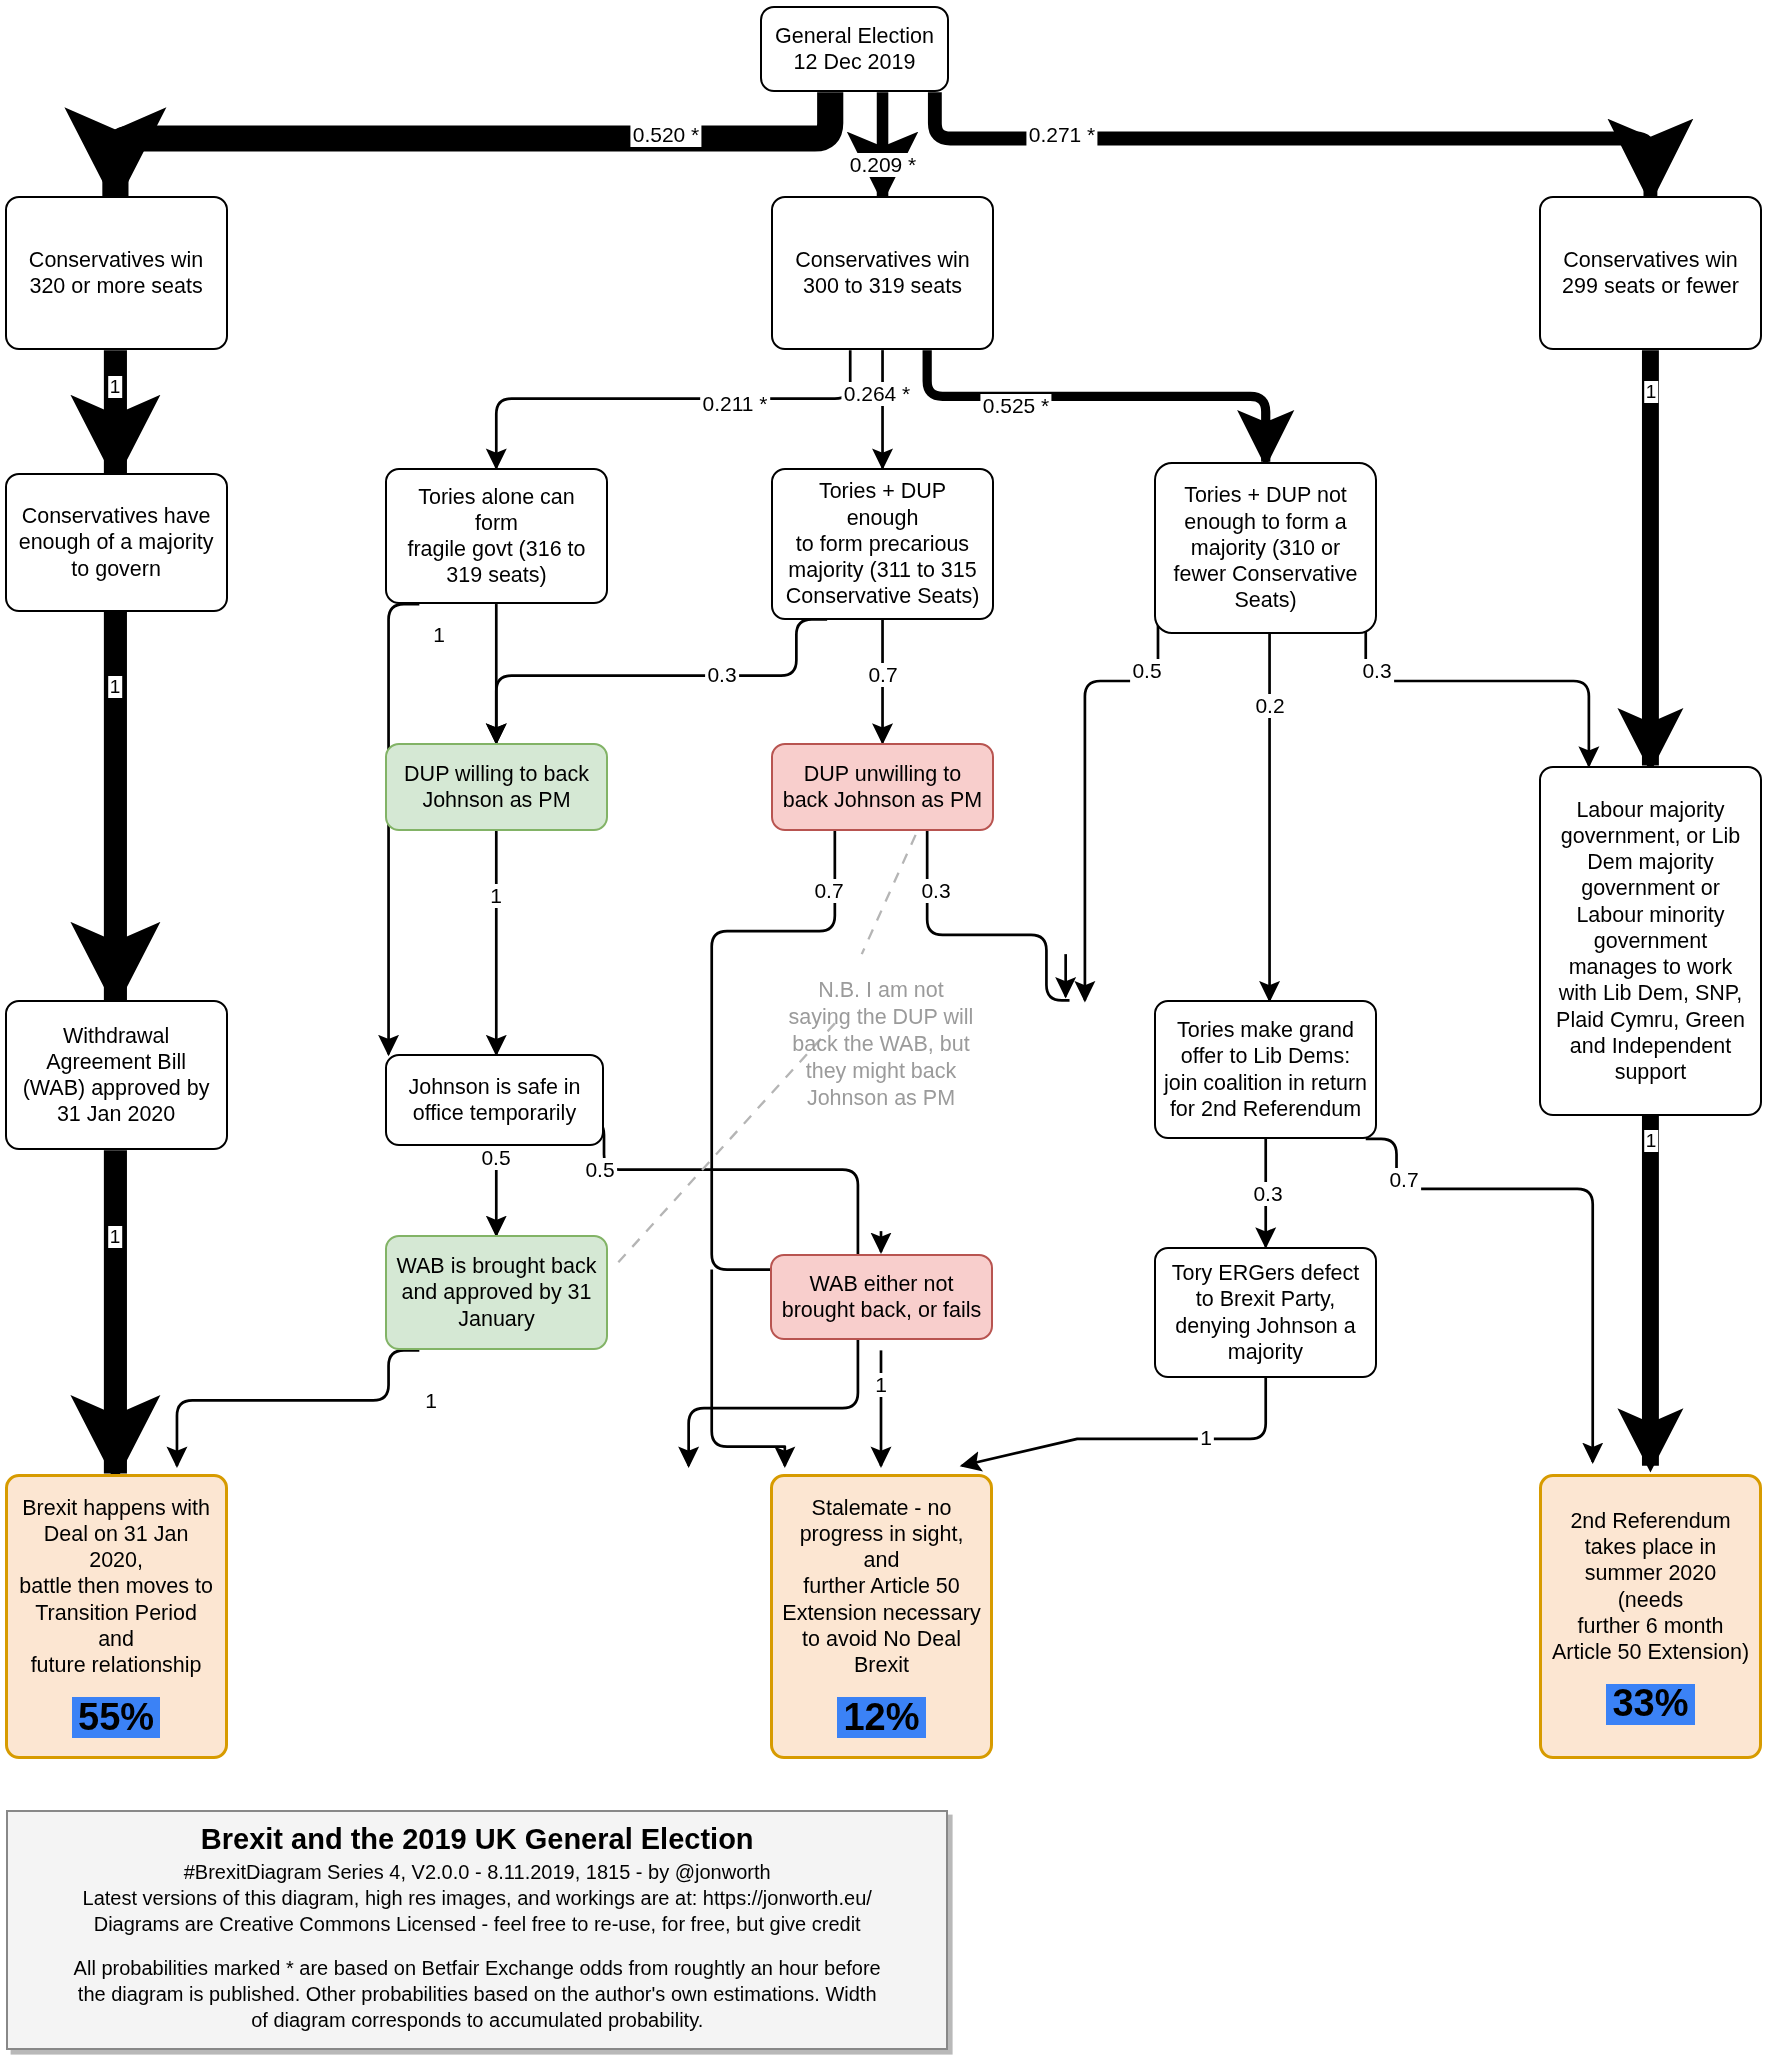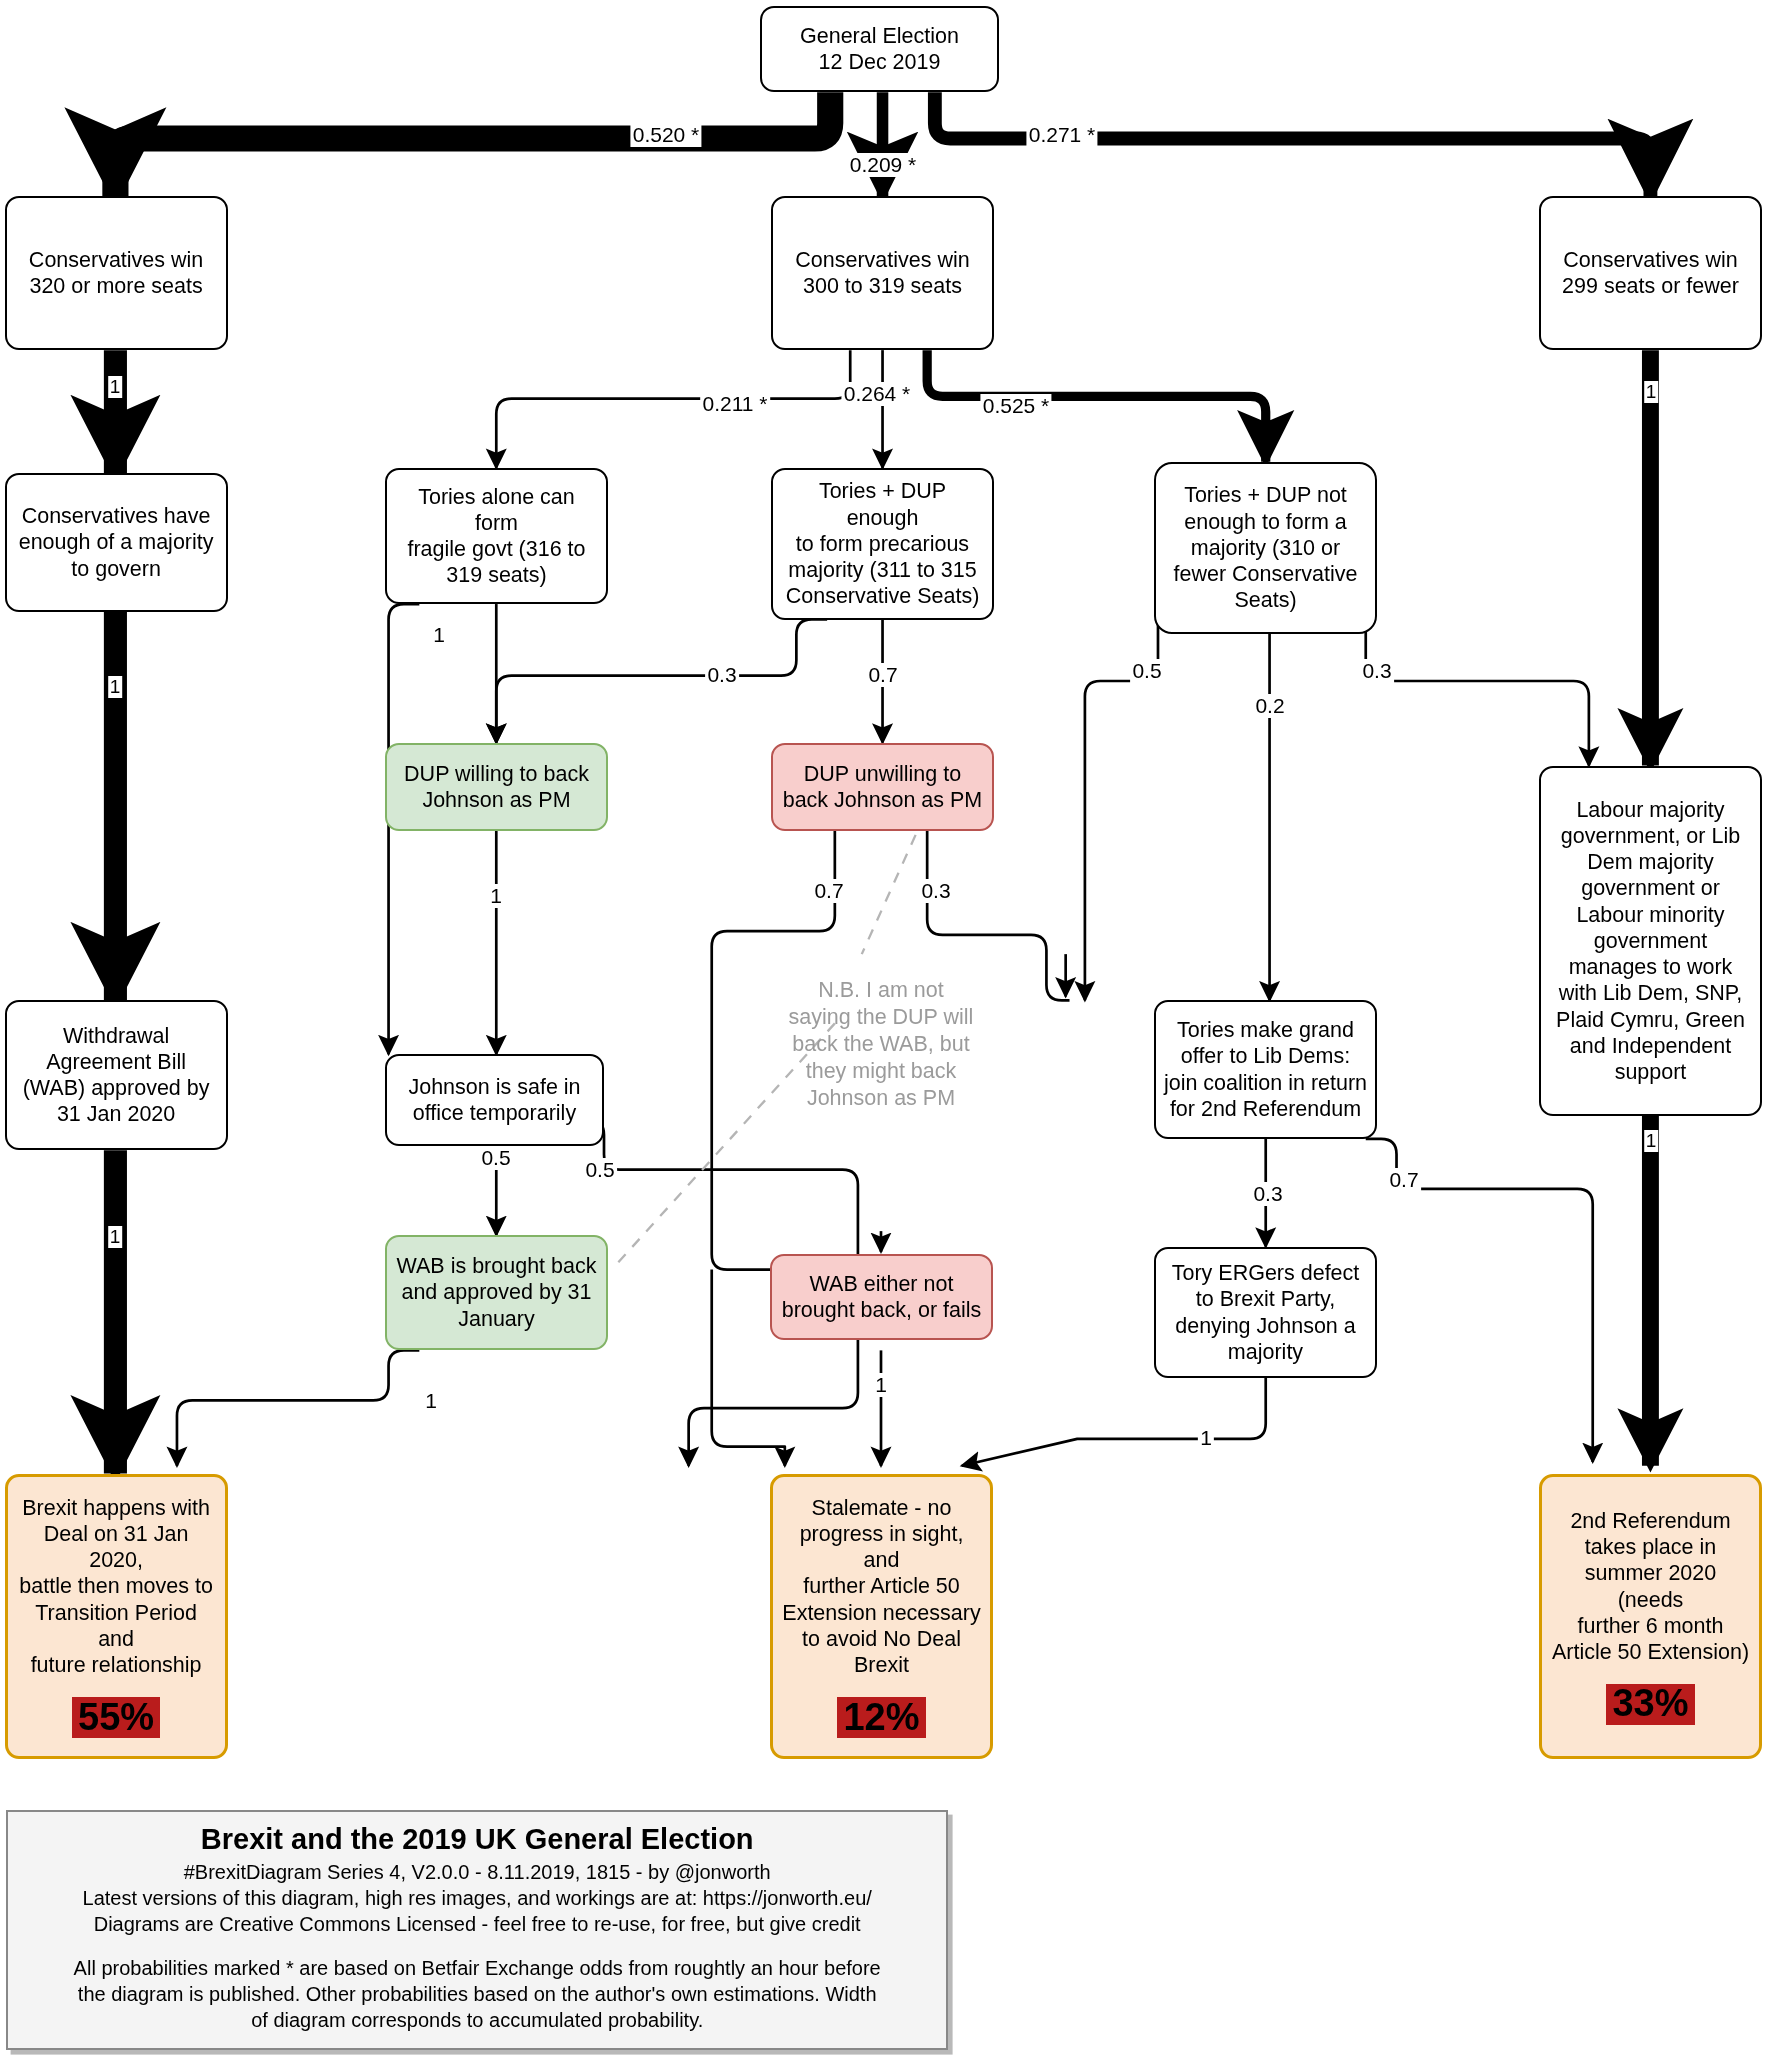--- a/index.html
+++ b/index.html
@@ -6,21 +6,21 @@
   body { width:1772px; height:2066px; font-family:"Liberation Sans", sans-serif; position:relative; }
   #stage { position:absolute; left:0; top:0; width:1772px; height:2066px; }
   svg { position:absolute; left:0; top:0; width:1772px; height:2066px; overflow:visible; }
   .node { position:absolute; box-sizing:border-box; display:flex; flex-direction:column;
           align-items:center; justify-content:center; text-align:center;
           border:2.3px solid #000; border-radius:14px; background:#ffffff;
           font-size:21.5px; line-height:1.22; color:#000; padding:4.6px 7.7px; }
   .node.green { background:#d5e8d4; border-color:#82b366; }
   .node.pink  { background:#f8cecc; border-color:#b85450; }
   .node.orange{ background:#fce6d2; border-color:#d79b00; border-width:3.1px; }
-  .pct { font-size:38px; font-weight:bold; background:#b91c1c; padding:0.8px 6.2px; margin-top:18.5px; line-height:1.05; }
+  .pct { font-size:38px; font-weight:bold; background:#3b82f6; padding:0.8px 6.2px; margin-top:18.5px; line-height:1.05; }
   .elabel { position:absolute; font-size:21px; color:#000; background:#ffffff;
             padding:0 2.3px; white-space:nowrap; transform:translate(-50%,-50%); }
   .elabel.boxed { background:#ffffff; padding:0 1.5px; font-size:19px; }
   .note { position:absolute; color:#9b9b9b; font-size:21.5px; line-height:1.25; text-align:center;
           transform:translate(-50%,0); }
   #legend { position:absolute; left:6.2px; top:1810px; width:942px; height:240px;
             background:#f4f4f4; border:2.3px solid #888; box-shadow:4.6px 4.6px 0 #b9b9b9;
             text-align:center; padding:10.8px 7.7px 0 7.7px; box-sizing:border-box; }
   #legend .l-title { font-size:29px; font-weight:bold; margin-bottom:3.1px; }
   #legend .l-line { font-size:20px; line-height:1.30; }
@@ -103,21 +103,21 @@
     <path d="M1145,1755 L1145,1905" stroke-width="3.5" marker-end="url(#ah-thin)"></path>
 
     <path d="M1645,1790 L1645,1850 Q1645,1870 1625,1870 L1400,1870 L1250,1905" stroke-width="3.5" marker-end="url(#ah-thin)"></path>
 
     <path d="M925,1650 L925,1860 Q925,1880 945,1880 L1020,1880 L1020,1905" stroke-width="3.5" marker-end="url(#ah-thin)"></path>
   </g>
 
   <path d="M1190,1085 L1120,1240 M1085,1330 L795,1650" stroke="#b5b5b5" stroke-width="3" stroke-dasharray="14 13" fill="none"></path>
 </svg>
 
-<div class="node" style="left:760px; top:6.2px; width:239px; height:86px;">
+<div class="node" style="left:760px; top:6.2px; width:189px; height:86px;">
   <span style="white-space:pre-line">General Election
 12 Dec 2019</span>
 </div>
 
 <div class="node" style="left:4.6px; top:196px; width:223px; height:154px;">
   <span style="white-space:pre-line">Conservatives win
 320 or more seats</span>
 </div>
 
 <div class="node" style="left:771px; top:196px; width:223px; height:154px;">

